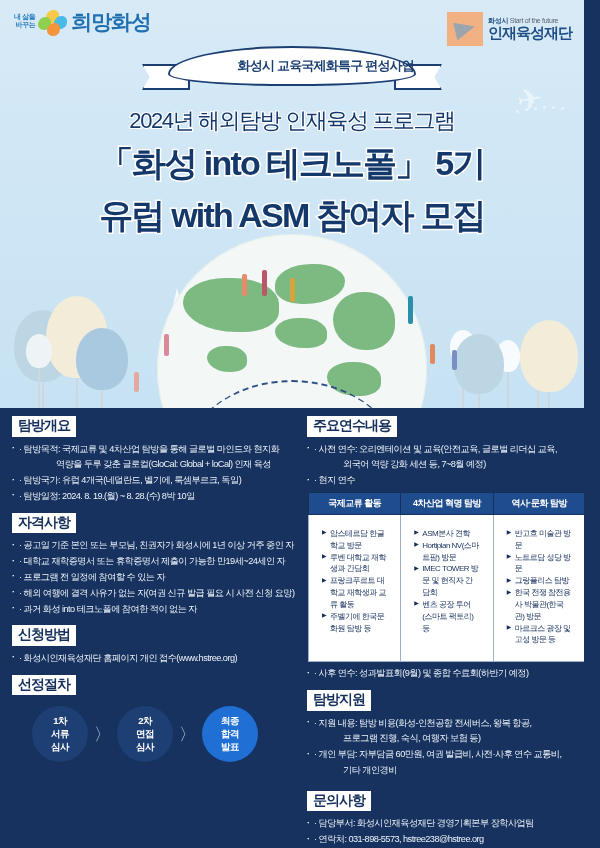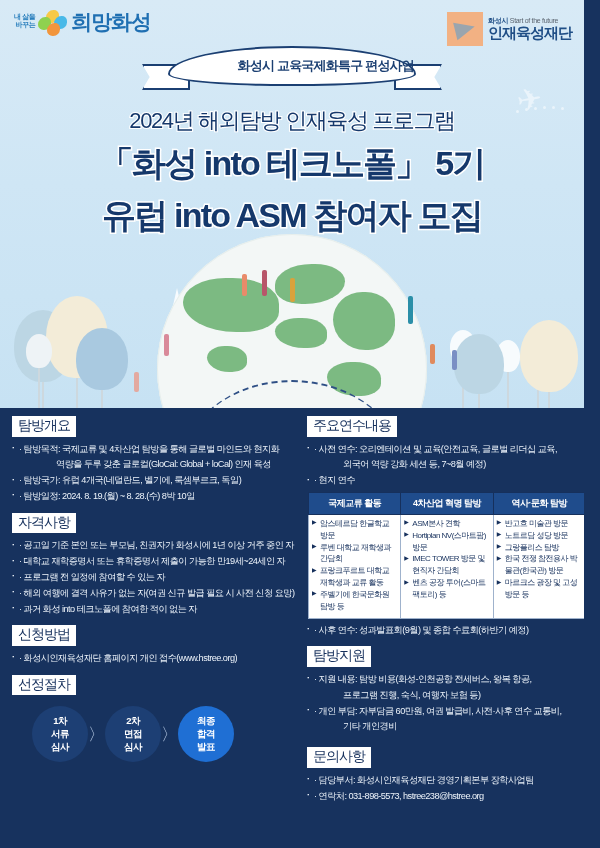--- a/index.html
+++ b/index.html
@@ -137,21 +137,21 @@
   }
   .person { position:absolute; width: 5px; border-radius:2px; }
 
   
   .body-wrap { position:absolute; top: 408px; left:0; right:0; bottom:0; background:#17325e; }
   .cols { display:flex; padding: 6px 10px 0 10px; gap: 10px; }
   .col { width: 285px; }
 
   h2.sec {
     display:inline-block; background:#ffffff; color:#16305c;
-    font-size: 14px; font-weight: normal; letter-spacing:-1px;
+    font-size: 14px; font-weight: bold; letter-spacing:-1px;
     padding: 1px 6px 2px 6px; margin: 6px 0 5px 2px;
     line-height: 1.25;
   }
   h2.sec.first { margin-top: 2px; }
 
   ul.bul { list-style:none; margin: 0 0 2px 0; padding: 0 2px; }
   ul.bul > li {
     color:#eef4fb; font-size: 9.2px; letter-spacing:-0.55px;
     line-height: 1.72; padding-left: 7px; position: relative;
     white-space: nowrap;
@@ -171,31 +171,31 @@
   }
   table.tbl th {
     background:#1f4c8c; color:#ffffff; font-size: 9px; font-weight:bold;
     letter-spacing:-0.5px; padding: 4px 2px; border: 1px solid #16305c;
     white-space: nowrap;
   }
   table.tbl td {
     vertical-align: top; background:#ffffff; color:#16305c;
     border: 1px solid #9fb2cc; padding: 3px 3px 5px 3px; width: 33.33%;
   }
-  table.tbl td ul { list-style:none; margin:0; padding:0; }
+  table.tbl td ul { list-style:none; margin:10px; padding:0; }
   table.tbl td li {
     font-size: 8px; letter-spacing:-0.5px; line-height: 1.48;
     padding-left: 8px; position: relative; color:#16305c;
   }
   table.tbl td li:before {
     content:"\25B6"; position:absolute; left:0; top:0.5px; font-size: 6px;
   }
 
   
-  .process { display:flex; align-items:center; padding: 6px 0 0 22px; }
+  .process { display:flex; align-items:center; gap: 6px; padding: 6px 0 0 22px; }
   .node {
     width: 56px; height: 56px; border-radius: 50%;
     background:#1d3f74; color:#ffffff;
     display:flex; flex-direction:column; align-items:center; justify-content:center;
     font-size: 9.5px; font-weight:bold; letter-spacing:-0.6px; line-height: 1.32;
   }
   .node.final { background:#1f6fd4; }
   .chev { color:#a8bcd8; font-size: 17px; font-weight: 300; }
 
   .spacer-sm { height: 4px; }
@@ -248,21 +248,21 @@
         <i style="left:9px;top:4px"></i>
         <i style="left:18px;top:3px"></i>
       <i style="left:27px;top:2px"></i>
         <i style="left:36px;top:2px"></i>
         <i style="left:45px;top:3px"></i>
     </div>
 
     <div class="titles">
       <div class="t-sub">2024년 해외탐방 인재육성 프로그램</div>
       <div class="t-main">「화성 into 테크노폴」 5기</div>
-      <div class="t-main">유럽 into ASM 참여자 모집</div>
+      <div class="t-main">유럽 with ASM 참여자 모집</div>
     </div>
 
     <div class="illus">
       <div class="tower"></div>
 
       <div class="globe">
         <div class="land l1"></div>
           <div class="land l2"></div>
           <div class="land l3"></div>
         <div class="land l4"></div>

